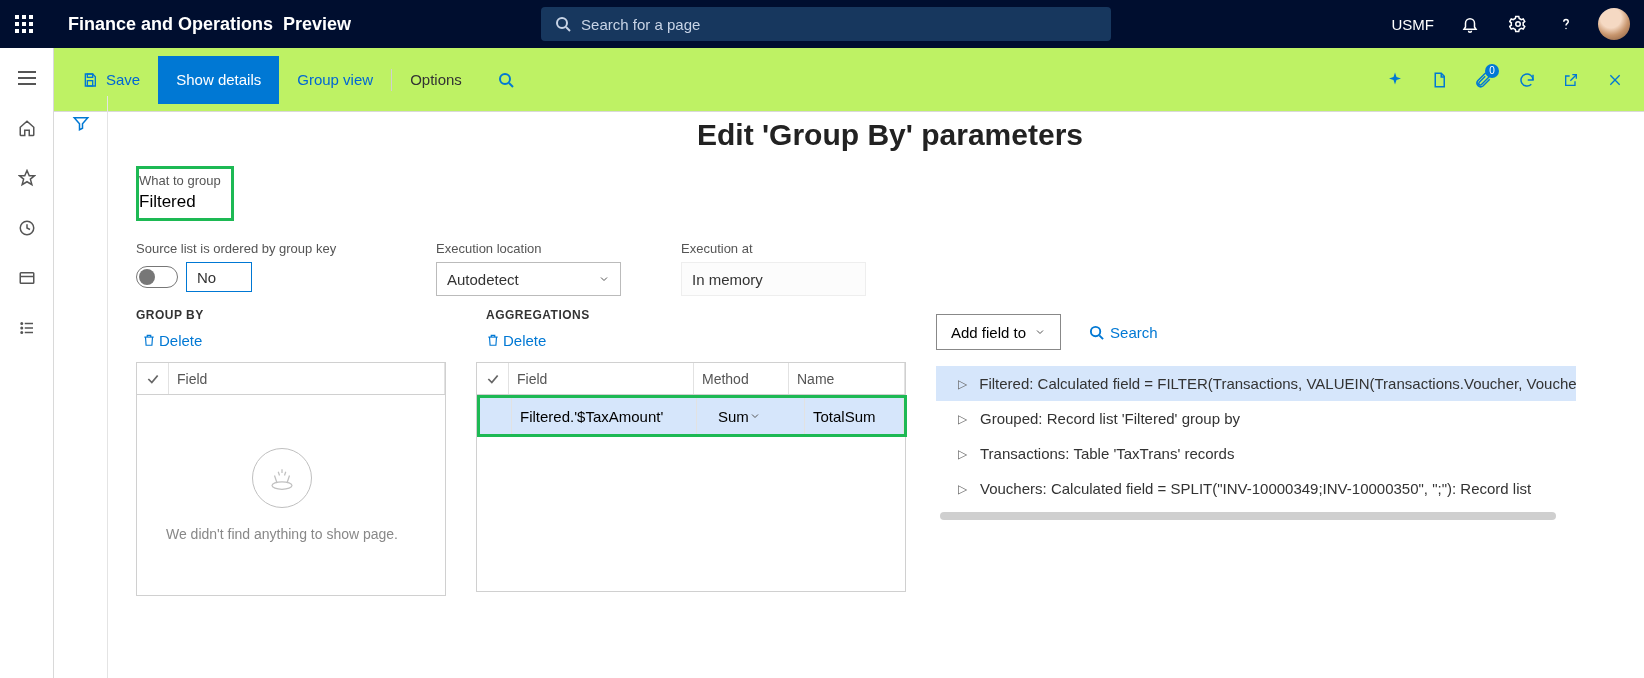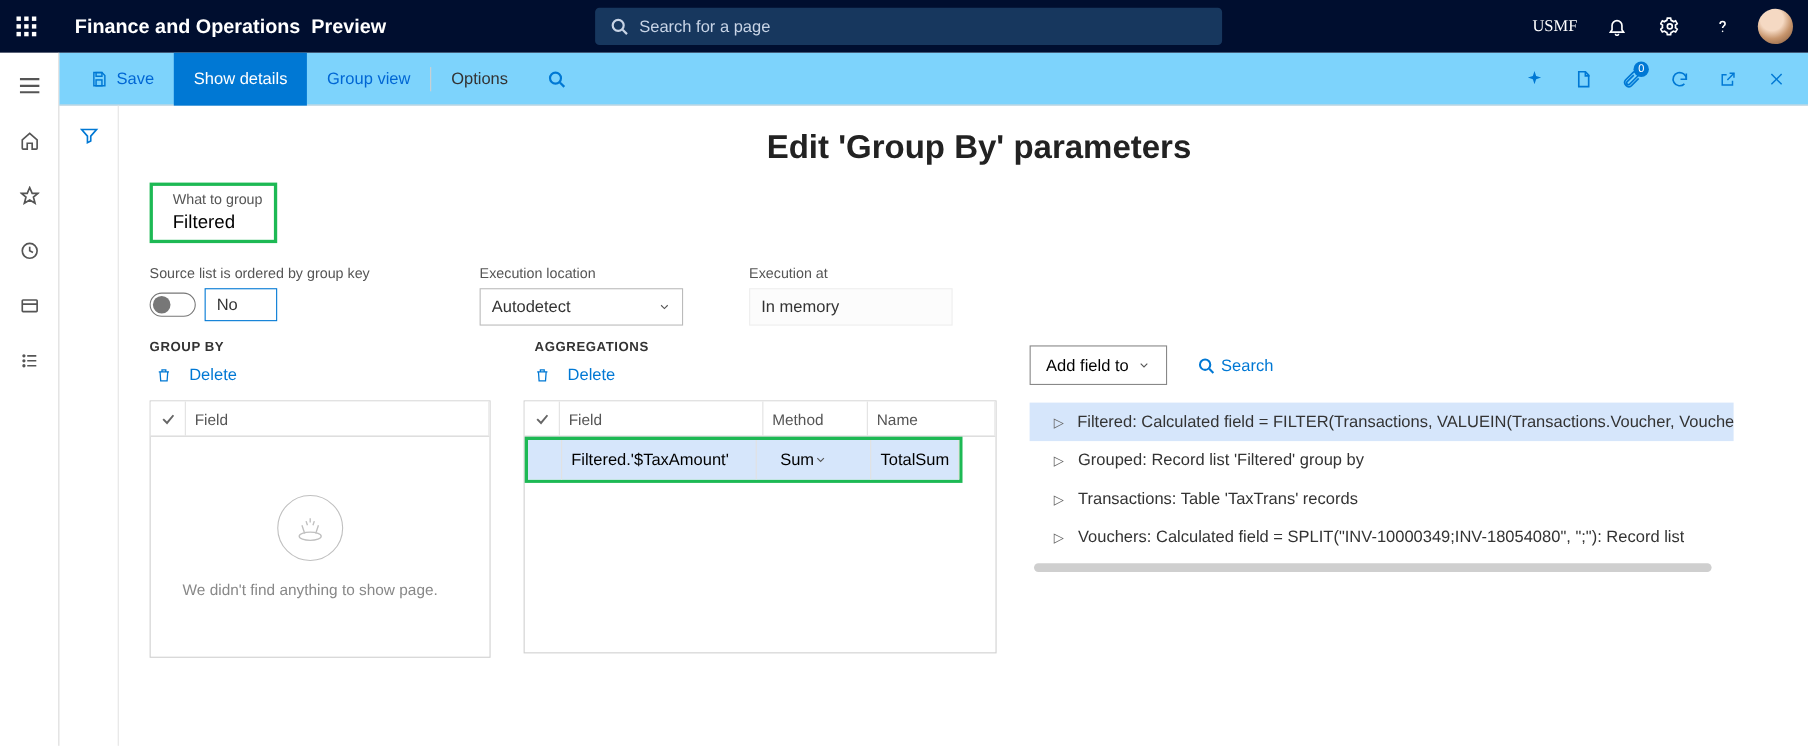--- a/index.html
+++ b/index.html
@@ -8,63 +8,63 @@
 
 .top-bar { height: 48px; background: #000e2f; display: flex; align-items: center; color: #fff; }
 .waffle-btn { width: 48px; height: 48px; display:flex; align-items:center; justify-content:center; cursor:pointer;}
 .waffle { display:grid; grid-template-columns:repeat(3,4px); grid-template-rows:repeat(3,4px); gap:3px;}
 .waffle span { width:4px; height:4px; background:#fff; }
 .app-title { font-size:18px; font-weight:600; margin-left:20px; }
 .search-box { margin-left:190px; width:570px; height:34px; background:#17375e; border-radius:4px; display:flex; align-items:center; padding:0 14px; color:#c8d4e6;}
 .search-box input { background:transparent; border:none; outline:none; color:#0ea5e9; font-size:15px; flex:1; margin-left:10px;}
 .search-box input::placeholder { color:#c8d4e6; }
 .top-right { margin-left:auto; display:flex; align-items:center; gap:4px; padding-right:8px;}
-.top-right .entity { font-size:15px; padding:0 10px;font-family:Liberation Serif, serif;}
+.top-right .entity { font-size:15px; padding:0 10px;}
 .top-right .tbtn { width:44px; height:48px; display:flex; align-items:center; justify-content:center; cursor:pointer;}
 .avatar { width:32px; height:32px; border-radius:50%; background: radial-gradient(circle at 40% 30%, #f5d9c3 35%, #c7956d 60%, #7a5236 100%);}
 
 
-.action-bar { height:48px; background:#7dd3fc; border-bottom:1px solid #d9d9d9; display:flex; align-items:center; margin-left:54px; position:relative; padding-left:10px;}
+.action-bar { height:64px; background:#bef264; border-bottom:1px solid #d9d9d9; display:flex; align-items:center; margin-left:54px; position:relative; padding-left:10px;}
 .action-bar .ab-item { height:48px; display:flex; align-items:center; padding:0 18px; font-size:15px; cursor:pointer; gap:8px;}
 .ab-item.link { color:#0066d4; }
 .ab-item.active { background:#0078d4; color:#fff; }
 .ab-item.normal { color:#333; }
 .ab-sep { width:1px; height:22px; background:#d0d0d0; }
 .ab-search { color:#0078d4; }
 .action-right { margin-left:auto; display:flex; align-items:center; padding-right:10px; gap:6px;}
 .action-right .ricon { width:38px; height:38px; display:flex; align-items:center; justify-content:center; color:#0078d4; cursor:pointer; position:relative;}
 .badge { position:absolute; top:3px; right:3px; background:#0078d4; color:#fff; border-radius:8px; min-width:14px; height:14px; font-size:10px; display:flex; align-items:center; justify-content:center; padding:0 3px;}
 
 
 .left-rail { position:absolute; left:0; top:48px; width:54px; bottom:0; border-right:1px solid #d9d9d9; background:#fff; display:flex; flex-direction:column; align-items:center; padding-top:16px; gap:22px;}
 .left-rail .rail-btn { width:40px; height:28px; display:flex; align-items:center; justify-content:center; color:#555; cursor:pointer;}
 
 .content-area { position:absolute; left:54px; top:96px; right:0; bottom:0; display:flex; }
 .filter-col { width:54px; border-right:1px solid #e4e4e4; display:flex; flex-direction:column; align-items:center; padding-top:18px;}
 .filter-col .filter-icon { color:#0078d4; cursor:pointer; }
 
 .main-pane { flex:1; padding:22px 0 0 28px; overflow:hidden; }
 .page-title { font-size:30px; font-weight:600; color:#222; margin-bottom:14px;text-align:center; }
-.field-block { display:inline-block; border:3px solid #1db954; padding:4px 10px 6px 18px; margin-bottom:16px;}
+.field-block { display:inline-block; border:3px solid #1db954; padding:4px 10px 6px 0; margin-bottom:16px;}
 .field-label-small { font-size:13px; color:#555; }
 
 .row-params { display:flex; gap:60px; margin-top:4px; margin-bottom:12px;}
 .param-group .pg-label { font-size:13px; color:#555; margin-bottom:6px;}
 .toggle-row { display:flex; align-items:center; gap:8px;}
 .toggle { width:42px; height:22px; border:1px solid #777; border-radius:11px; position:relative; background:#fff; cursor:pointer;}
 .toggle .knob { width:16px; height:16px; background:#777; border-radius:50%; position:absolute; left:2px; top:2px;}
 .val-box { border:1px solid #0078d4; height:30px; min-width:66px; padding:0 10px; font-size:15px; display:flex; align-items:center; color:#333;}
 .select-box { border:1px solid #bbb; height:34px; width:185px; padding:0 10px; font-size:15px; display:flex; align-items:center; justify-content:space-between; color:#333; cursor:pointer; }
 .readonly-box { border:1px solid #eee; background:#fcfcfc; height:34px; width:185px; padding:0 10px; font-size:15px; display:flex; align-items:center; color:#333;}
 
 .columns { display:flex; gap:30px; }
 .col { }
 .col-title { font-size:12px; font-weight:700; letter-spacing:0.5px; color:#333; margin-bottom:10px; }
 .col-actions { margin-bottom:10px; padding-left:6px;}
-.delete-link { display:inline-flex; align-items:flex-end; gap:16px; color:#0078d4; font-size:15px; cursor:pointer; }
+.delete-link { display:inline-flex; align-items:flex-start; gap:3px; color:#0078d4; font-size:15px; cursor:pointer; }
 .grid-table { border:1px solid #d0d0d0; font-size:14px;}
 .grid-head { display:flex; background:#fff; border-bottom:1px solid #d0d0d0; height:32px;}
 .gh-cell { display:flex; align-items:center; padding:0 8px; color:#555; border-right:1px solid #e2e2e2; font-size:14px;}
 .gh-check { width:32px; justify-content:center; }
 .empty-box { width:290px; height:200px; display:flex; flex-direction:column; align-items:center; justify-content:center; color:#888; }
 .empty-circle { width:60px; height:60px; border:1px solid #c0c0c0; border-radius:50%; margin-bottom:18px; display:flex; align-items:center; justify-content:center;}
 .grid-row { display:flex; height:36px; background:#d6e6fb;}
 .gr-cell { display:flex; align-items:center; padding:0 8px; border-right:1px solid #e2e2e2; font-size:15px;}
 .gr-check { width:32px; justify-content:center; color:#444;}
 .aggr-body { height:196px; }
@@ -340,21 +340,21 @@
               <svg width="14" height="14" viewBox="0 0 24 24" fill="none" stroke="#666" stroke-width="3">
                   <polyline points="4,12 10,18 20,6"></polyline>
                 </svg>
             </div>
             <div class="gh-cell" style="width:185px;">Field</div>
             <div class="gh-cell" style="width:95px;">Method</div>
             <div class="gh-cell" style="flex:1;">Name</div>
           </div>
           <div class="aggr-body">
             <div class="aggr-wrap">
-              <div class="grid-row" style="width:392px;">
+              <div class="grid-row" style="width:424px;">
                 <div class="gr-cell gr-check"></div>
                 <div class="gr-cell" style="width:185px;">Filtered.'$TaxAmount'</div>
                 <div class="gr-cell" style="width:95px; justify-content:flex-start;margin-left:13px;">
                   <span>Sum</span>
                   <svg width="12" height="12" viewBox="0 0 24 24" fill="none" stroke="#555" stroke-width="2">
                       <polyline points="6,9 12,15 18,9"></polyline>
                     </svg>
                 </div>
                 <div class="gr-cell" style="flex:1;">TotalSum</div>
               </div>
@@ -387,20 +387,20 @@
           <div class="tree-item">
             <span class="tri">▷</span>
             <span>Grouped: Record list 'Filtered' group by</span>
           </div>
           <div class="tree-item">
             <span class="tri">▷</span>
             <span>Transactions: Table 'TaxTrans' records</span>
           </div>
           <div class="tree-item">
             <span class="tri">▷</span>
-            <span style="white-space:nowrap; overflow:hidden;">Vouchers: Calculated field = SPLIT("INV-10000349;INV-18054080", ";"): Record list</span>
+            <span style="white-space:nowrap; overflow:hidden;">Vouchers: Calculated field = SPLIT("INV-10000349;INV-10000350", ";"): Record list</span>
           </div>
         </div>
         <div class="scroll-fake"></div>
       </div>
     </div>
   </div>
 </div>
 
 </body></html>

